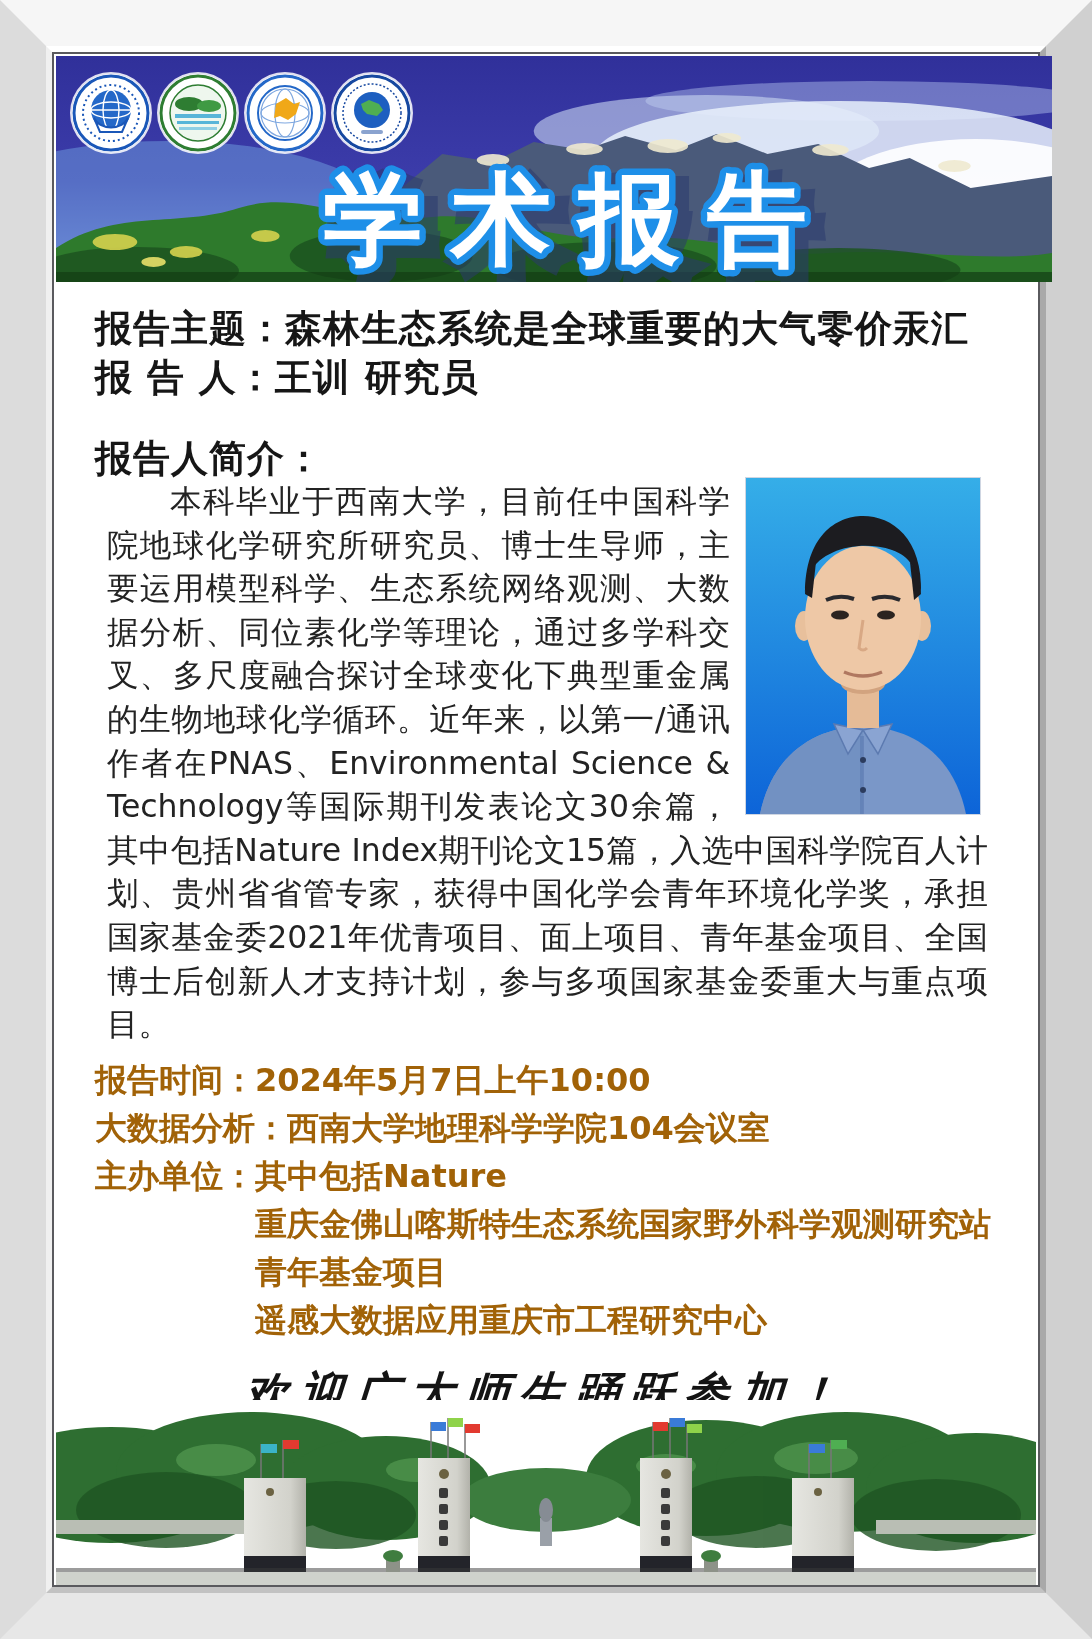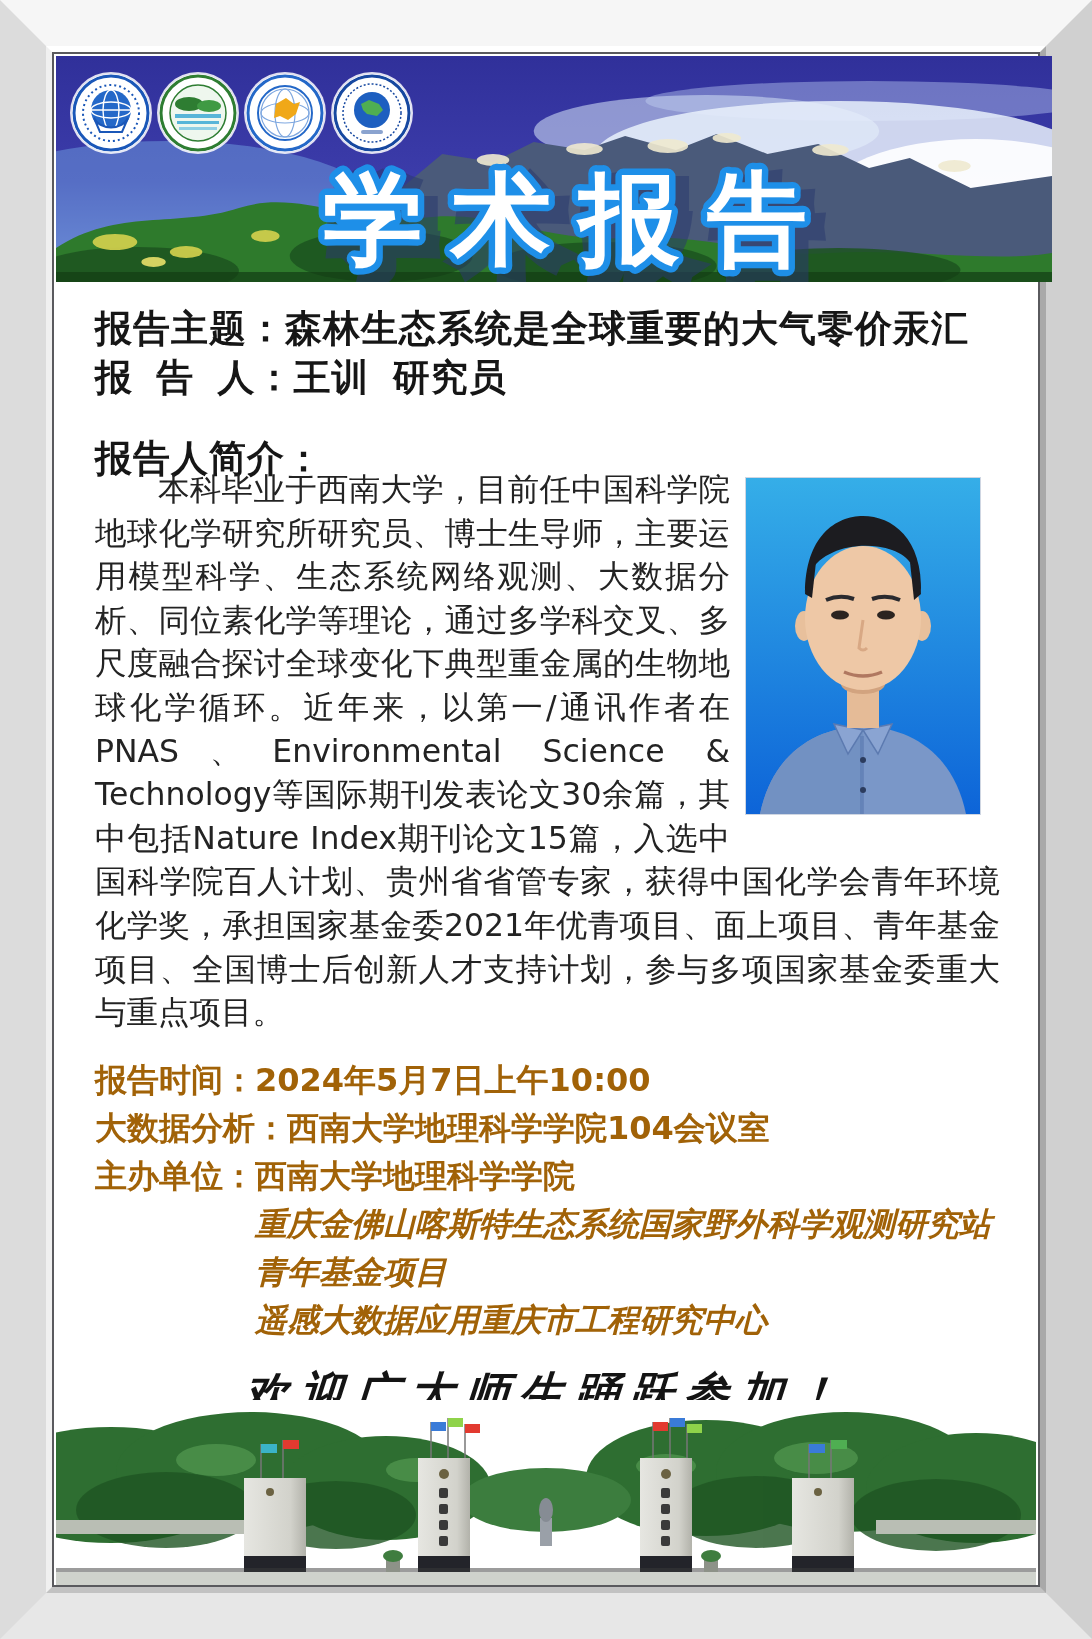--- a/index.html
+++ b/index.html
@@ -22,34 +22,34 @@
   .logo{width:78px;height:78px;border-radius:50%;background:#fff;
     box-shadow:0 0 0 2px rgba(255,255,255,.85);overflow:hidden;}
   .logo svg{width:100%;height:100%;display:block;}
   .title-svg{position:absolute;left:0;top:0;width:100%;height:100%;}
   .title-svg text{font-family:"DejaVu Sans","Liberation Sans",sans-serif;font-weight:bold;}
 
   
   .line{position:absolute;left:41px;white-space:nowrap;}
   .h-bold{font-size:37px;font-weight:700;color:#161616;letter-spacing:1px;}
   .topic-line{top:250px;}
-  .speaker-line{top:299px;font-family:Liberation Mono, monospace;}
+  .speaker-line{top:299px;}
   .intro-line{top:380px;}
 
   .bio{position:absolute;left:41px;top:414px;width:905px;font-size:31.5px;
     line-height:43.6px;text-align:justify;color:#232323;}
-  .bio p{margin:0;text-indent:2em;}
+  .bio p{margin:12px;text-indent:2em;}
   .photo{float:right;width:234px;height:336px;margin:10px 20px 14px 16px;
     background:#1668d8;box-shadow:0 0 0 1px #cfd6e2;}
   .photo svg{width:100%;height:100%;display:block;}
 
   .meta{position:absolute;left:41px;top:1002px;font-size:32px;font-weight:700;
     line-height:48px;color:#a16207;}
   .meta .row{white-space:nowrap;}
-  .meta .cohost{padding-left:160px;font-style:italic;}
+  .meta .cohost{padding-left:160px;}
 
   .welcome{position:absolute;left:0;top:1310px;width:984px;text-align:center;
     font-family:"DejaVu Serif","Liberation Serif",serif;font-style:italic;font-weight:700;
     font-size:45px;letter-spacing:10px;color:#141414;transform:skewX(-4deg);}
 
   .campus{position:absolute;left:2px;top:1346px;width:980px;height:185px;overflow:hidden;}
   .campus svg{width:100%;height:100%;display:block;}
 </style>
 </head>
 <body>
@@ -201,21 +201,21 @@
     </div>
 
     <div class="meta">
       <div class="row">
         <span>报告时间：</span><span>2024年5月7日上午10:00</span>
       </div>
       <div class="row">
         <span>大数据分析：</span><span>西南大学地理科学学院104会议室</span>
       </div>
       <div class="row">
-        <span>主办单位：</span><span>西南大学地理科学学院</span>
+        <span>主办单位：</span><span>其中包括Nature</span>
       </div>
       <div class="row cohost">重庆金佛山喀斯特生态系统国家野外科学观测研究站</div>
       <div class="row cohost">青年基金项目</div>
       <div class="row cohost">遥感大数据应用重庆市工程研究中心</div>
     </div>
 
     <div class="welcome">欢迎广大师生踊跃参加！</div>
 
     <div class="campus">
       <svg viewBox="0 0 980 185" preserveAspectRatio="none">

